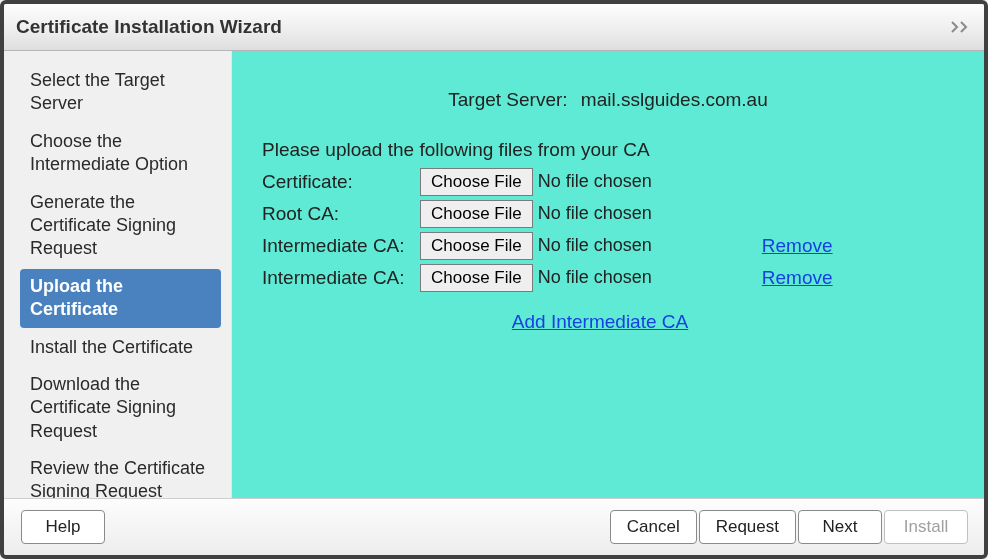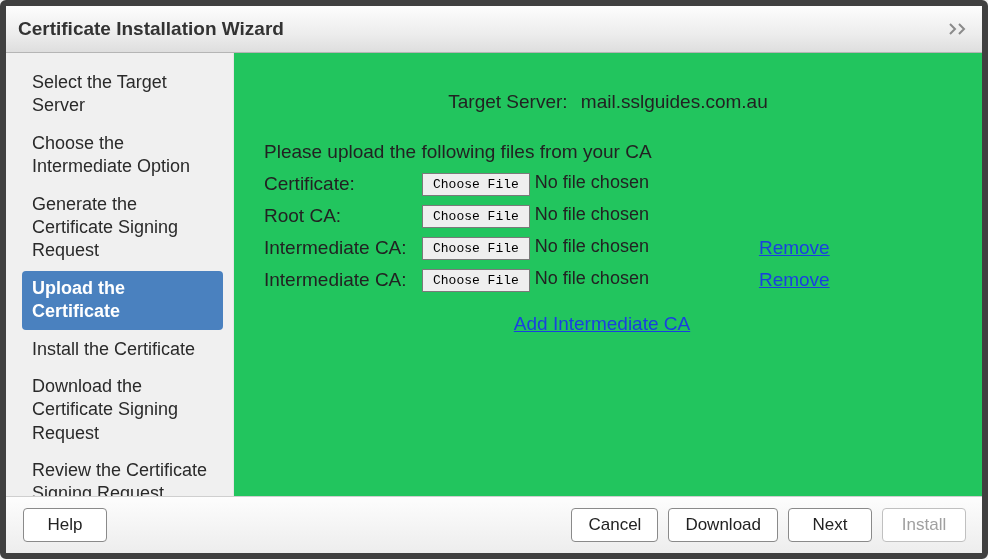--- a/index.html
+++ b/index.html
@@ -5,23 +5,23 @@
   html, body {
     margin: 0;
     padding: 0;
     font-family: Arial, Helvetica, sans-serif;
     background: #f0f0f0;
   }
   .window {
     width: 988px;
     height: 559px;
     box-sizing: border-box;
-    border: 6px solid #404040;
+    border: 4px solid #404040;
     border-radius: 6px;
-    background: #22c55e;
+    background: #5eead4;
     display: flex;
     flex-direction: column;
     overflow: hidden;
   }
   .titlebar {
     height: 46px;
     background: linear-gradient(to bottom, #fdfdfd 0%, #ededed 60%, #dedede 100%);
     border-bottom: 1px solid #b5b5b5;
     display: flex;
     align-items: center;
@@ -97,22 +97,22 @@
   }
   .cell-label {
     width: 158px;
     font-size: 19px;
     white-space: nowrap;
   }
   .cell-choose {
     white-space: nowrap;
   }
   .choose-btn {
-    font-family: Liberation Mono, monospace;
-    font-size: 13px;
+    font-family: Liberation Sans, sans-serif;
+    font-size: 17px;
     padding: 3px 10px;
     background: #efefef;
     border: 1px solid #7a7a7a;
     cursor: pointer;
   }
   .file-status {
     margin-left: 0;
     font-size: 18px;
   }
   .cell-remove {
@@ -140,21 +140,21 @@
   }
   .footer-spacer {
     flex: 1;
   }
   .btn {
     font-family: inherit;
     font-size: 17px;
     min-width: 84px;
     height: 34px;
     padding: 0 16px;
-    margin-left: 10px;
+    margin-left: 2px;
     background: #ffffff;
     border: 1px solid #8a8a8a;
     border-radius: 4px;
     cursor: pointer;
     color: #222;
   }
   .btn.help {
     margin-left: 1px;
   }
   .btn.disabled {
@@ -247,18 +247,18 @@
         <span class="link">Add Intermediate CA</span>
       </div>
 
     </div>
   </div>
 
   <div class="footer">
     <button class="btn help">Help</button>
     <div class="footer-spacer"></div>
     <button class="btn">Cancel</button>
-    <button class="btn">Download</button>
+    <button class="btn">Request</button>
     <button class="btn">Next</button>
     <button class="btn disabled">Install</button>
   </div>
 
 </div>
 
 </body></html>

